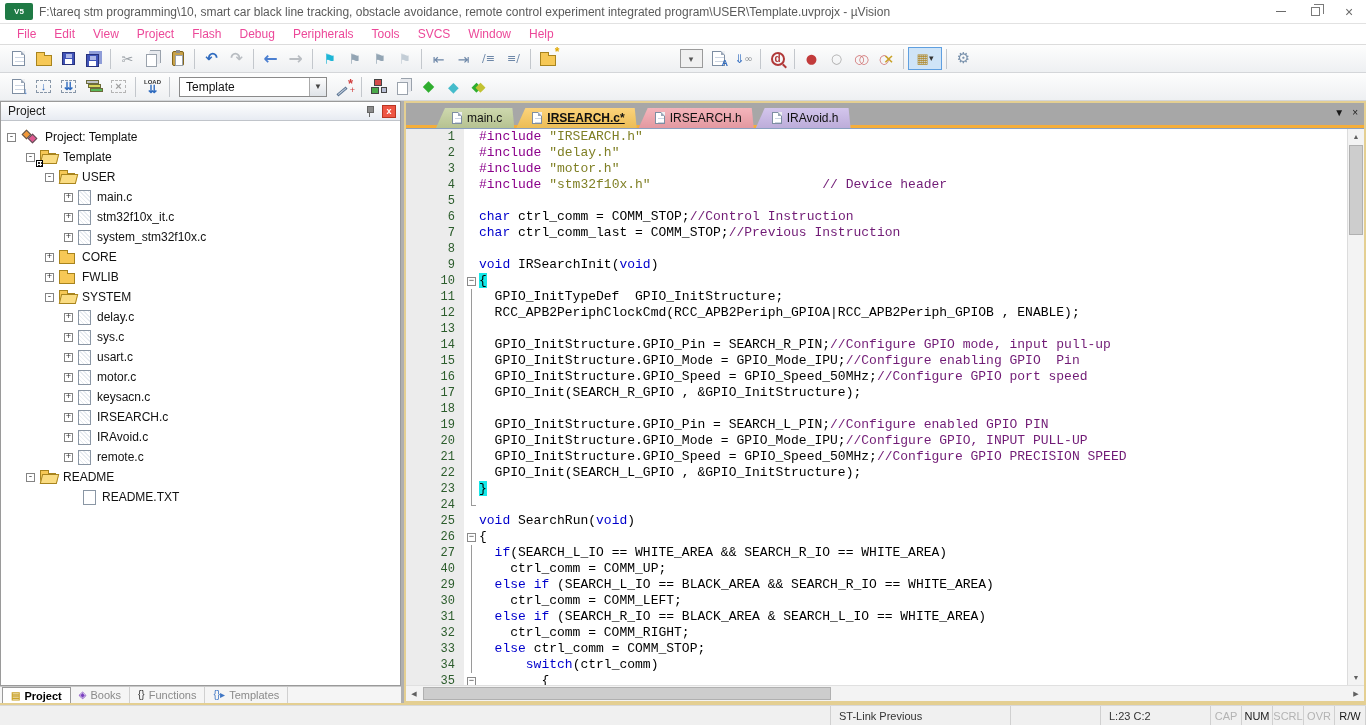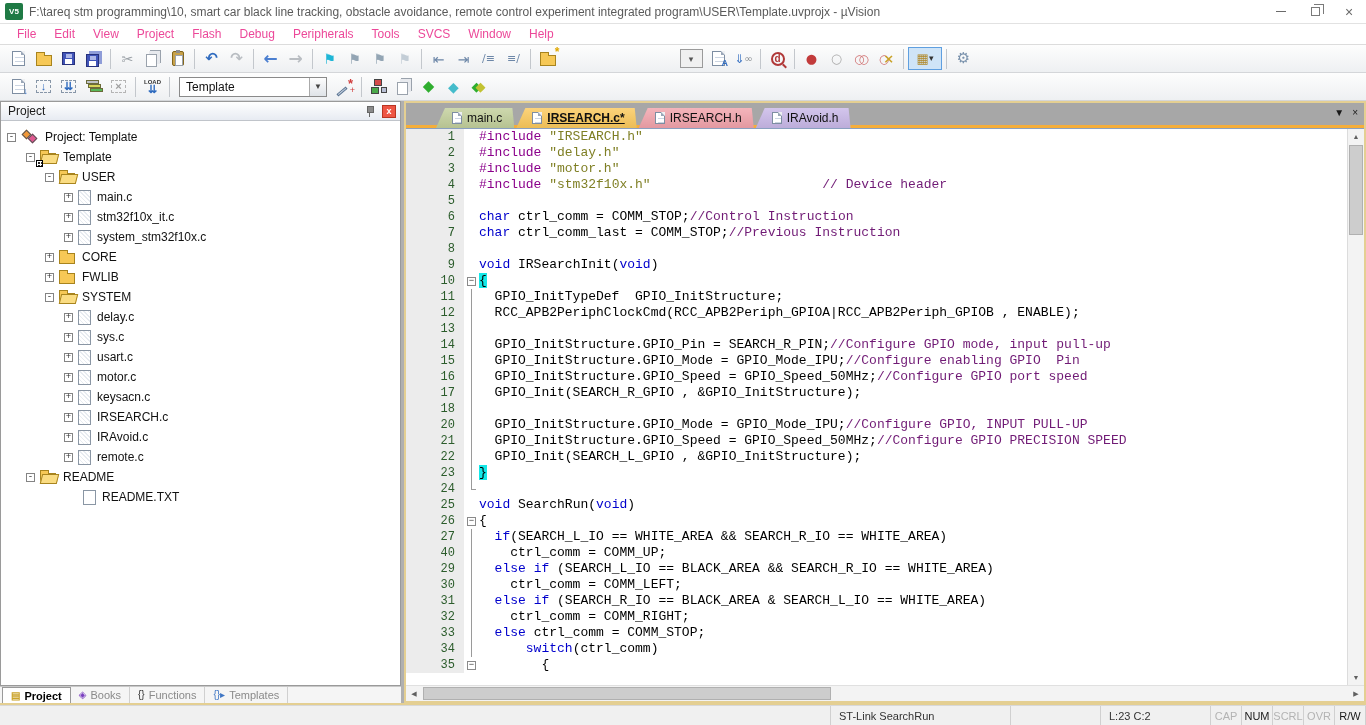--- a/index.html
+++ b/index.html
@@ -1,21 +1,21 @@
 <!DOCTYPE html>
 <html><head>
 <meta charset="utf-8">
 <style>
   * { margin:0; padding:0; box-sizing:border-box; }
   html,body { width:1366px; height:725px; overflow:hidden; font-family:"Liberation Sans",sans-serif; background:#b0b0b0; }
   .app { position:absolute; inset:0; width:1366px; height:725px; background:#b0b0b0; }
 
   
   .titlebar { position:absolute; left:0; top:0; width:100%; height:24px; background:#ffffff; display:flex; align-items:center; border-bottom:1px solid #e2e2e2;}
-  .appicon { width:18px; height:17px; margin:0 6px 0 5px; background:#1f7a45; border-radius:2px; color:#fff; font-size:8px; font-weight:bold; display:flex; align-items:center; justify-content:center; }
+  .appicon { width:28px; height:17px; margin:0 6px 0 5px; background:#1f7a45; border-radius:2px; color:#fff; font-size:8px; font-weight:bold; display:flex; align-items:center; justify-content:center; }
   .title-text { font-size:12px; color:#5a5a5a; white-space:nowrap; overflow:hidden; flex:1; }
   .winbtns { display:flex; margin-left:auto; }
   .winbtn { width:34px; height:23px; display:flex; align-items:center; justify-content:center; }
   .wb-min { width:10px; height:1px; background:#6a6a6a; }
   .wb-restore { width:9px; height:9px; border:1px solid #7a7a7a; position:relative; background:#fff;}
   .wb-restore:before { content:""; position:absolute; left:2px; top:-4px; width:9px; height:9px; border:1px solid #7a7a7a; border-bottom:none; border-left:none;}
   .wb-close { font-size:14px; color:#6a6a6a; line-height:1; }
 
   
   .menubar { position:absolute; left:0; top:24px; width:100%; height:21px; background:#ffffff; display:flex; align-items:center; padding-left:8px; border-bottom:1px solid #dcdcdc;}
@@ -561,20 +561,21 @@
           <div class="line"><span class="ln">9</span><span class="fm"></span><span class="code"><span class="kw">void</span><span class="txt"> IRSearchInit(</span><span class="kw">void</span><span class="txt">)</span></span></div>
           <div class="line"><span class="ln">10</span><span class="fm"><span class="box">−</span></span><span class="code"><span class="hl">{</span></span></div>
           <div class="line"><span class="ln">11</span><span class="fm line"></span><span class="code"><span class="txt">  GPIO_InitTypeDef  GPIO_InitStructure;</span></span></div>
           <div class="line"><span class="ln">12</span><span class="fm line"></span><span class="code"><span class="txt">  RCC_APB2PeriphClockCmd(RCC_APB2Periph_GPIOA|RCC_APB2Periph_GPIOB , ENABLE);</span></span></div>
           <div class="line"><span class="ln">13</span><span class="fm line"></span><span class="code"></span></div>
           <div class="line"><span class="ln">14</span><span class="fm line"></span><span class="code"><span class="txt">  GPIO_InitStructure.GPIO_Pin = SEARCH_R_PIN;</span><span class="com">//Configure GPIO mode, input pull-up</span></span></div>
           <div class="line"><span class="ln">15</span><span class="fm line"></span><span class="code"><span class="txt">  GPIO_InitStructure.GPIO_Mode = GPIO_Mode_IPU;</span><span class="com">//Configure enabling GPIO  Pin</span></span></div>
           <div class="line"><span class="ln">16</span><span class="fm line"></span><span class="code"><span class="txt">  GPIO_InitStructure.GPIO_Speed = GPIO_Speed_50MHz;</span><span class="com">//Configure GPIO port speed</span></span></div>
           <div class="line"><span class="ln">17</span><span class="fm line"></span><span class="code"><span class="txt">  GPIO_Init(SEARCH_R_GPIO , &amp;GPIO_InitStructure);</span></span></div>
           <div class="line"><span class="ln">18</span><span class="fm line"></span><span class="code"></span></div>
+          <div class="line"><span class="ln">19</span><span class="fm line"></span><span class="code"><span class="txt">  GPIO_InitStructure.GPIO_Pin = SEARCH_L_PIN;</span><span class="com">//Configure enabled GPIO PIN</span></span></div>
           <div class="line"><span class="ln">20</span><span class="fm line"></span><span class="code"><span class="txt">  GPIO_InitStructure.GPIO_Mode = GPIO_Mode_IPU;</span><span class="com">//Configure GPIO, INPUT PULL-UP</span></span></div>
           <div class="line"><span class="ln">21</span><span class="fm line"></span><span class="code"><span class="txt">  GPIO_InitStructure.GPIO_Speed = GPIO_Speed_50MHz;</span><span class="com">//Configure GPIO PRECISION SPEED</span></span></div>
           <div class="line"><span class="ln">22</span><span class="fm line"></span><span class="code"><span class="txt">  GPIO_Init(SEARCH_L_GPIO , &amp;GPIO_InitStructure);</span></span></div>
           <div class="line"><span class="ln">23</span><span class="fm line"></span><span class="code"><span class="hl">}</span></span></div>
           <div class="line"><span class="ln">24</span><span class="fm end"></span><span class="code"></span></div>
           <div class="line"><span class="ln">25</span><span class="fm"></span><span class="code"><span class="kw">void</span><span class="txt"> SearchRun(</span><span class="kw">void</span><span class="txt">)</span></span></div>
           <div class="line"><span class="ln">26</span><span class="fm"><span class="box">−</span></span><span class="code"><span class="txt">{</span></span></div>
           <div class="line"><span class="ln">27</span><span class="fm line"></span><span class="code"><span class="txt">  </span><span class="kw">if</span><span class="txt">(SEARCH_L_IO == WHITE_AREA &amp;&amp; SEARCH_R_IO == WHITE_AREA)</span></span></div>
           <div class="line"><span class="ln">40</span><span class="fm line"></span><span class="code"><span class="txt">    ctrl_comm = COMM_UP;</span></span></div>
           <div class="line"><span class="ln">29</span><span class="fm line"></span><span class="code"><span class="txt">  </span><span class="kw">else</span><span class="txt"> </span><span class="kw">if</span><span class="txt"> (SEARCH_L_IO == BLACK_AREA &amp;&amp; SEARCH_R_IO == WHITE_AREA)</span></span></div>
@@ -613,21 +614,21 @@
       </div>
       <div class="btab">
         <span class="bic" style="color: rgb(63, 118, 196);">{}▸</span>
         <span>Templates</span>
       </div>
     </div>
   <div class="gold-strip"></div>
 
   <div class="statusbar">
     <div class="sb-spacer"></div>
-    <div class="sb-cell sb-debugger">ST-Link SearchRun</div>
+    <div class="sb-cell sb-debugger">ST-Link Previous</div>
     <div class="sb-cell sb-gap"></div>
     <div class="sb-cell sb-pos">L:23 C:2</div>
     <div id="sbind" style="display:flex;">
         <div class="sb-cell sb-ind">CAP</div>
         <div class="sb-cell sb-ind on">NUM</div>
         <div class="sb-cell sb-ind">SCRL</div>
         <div class="sb-cell sb-ind">OVR</div>
         <div class="sb-cell sb-ind on">R/W</div>
       </div>
   </div>

